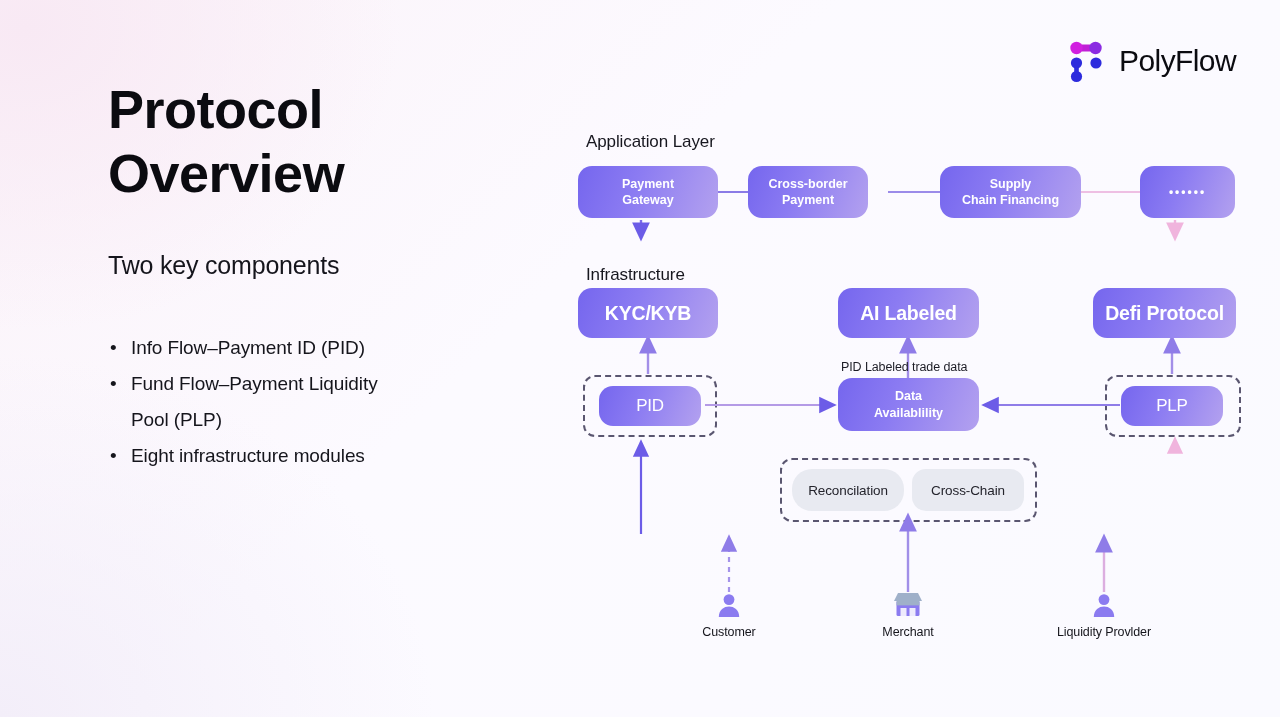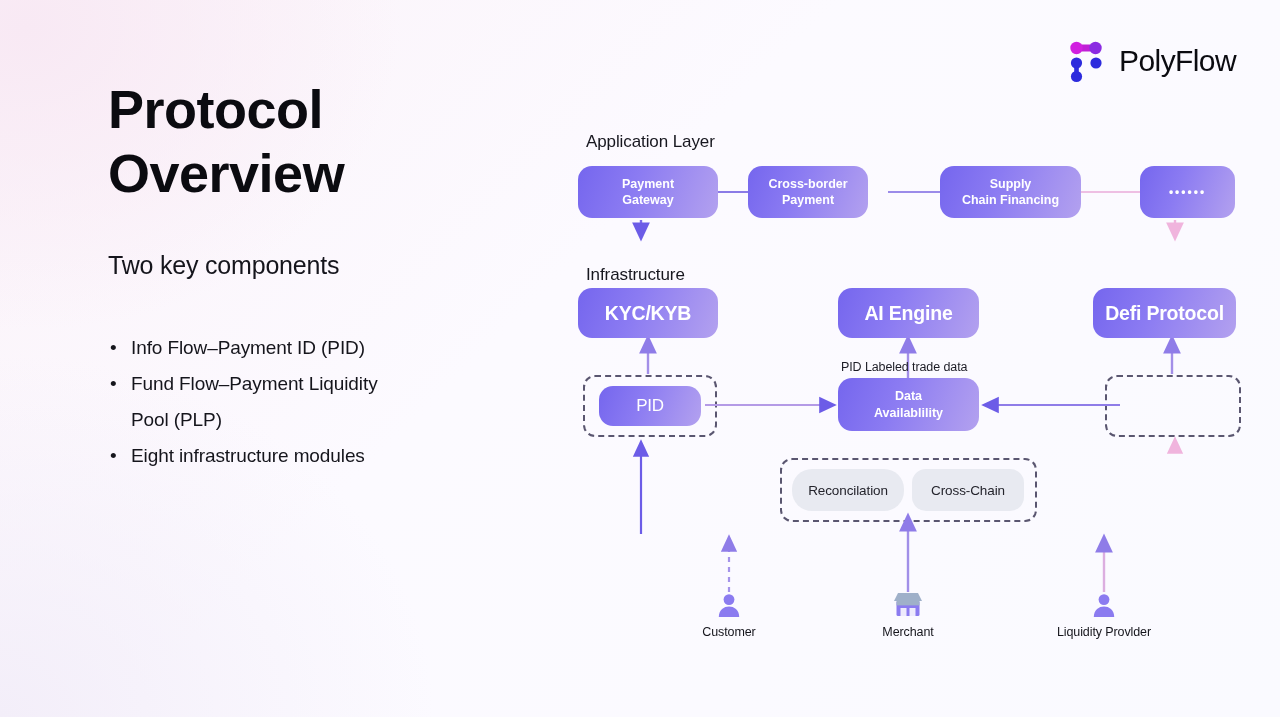--- a/index.html
+++ b/index.html
@@ -193,30 +193,31 @@
 
     <div class="node small" style="left:578px; top:166px; width:140px; height:52px; white-space:pre-line;">Payment
 Gateway</div>
     <div class="node small" style="left:748px; top:166px; width:120px; height:52px; white-space:pre-line;">Cross-border
 Payment</div>
     <div class="node small" style="left:940px; top:166px; width:141px; height:52px; white-space:pre-line;">Supply
 Chain Financing</div>
     <div class="node dots" style="left:1140px; top:166px; width:95px; height:52px;">••••••</div>
 
     <div class="node big" style="left:578px; top:288px; width:140px; height:50px;">KYC/KYB</div>
-    <div class="node big" style="left:838px; top:288px; width:141px; height:50px;">AI Engine</div>
+    <div class="node big" style="left:838px; top:288px; width:141px; height:50px;">AI Labeled</div>
     <div class="node big" style="left:1093px; top:288px; width:143px; height:50px;">Defi Protocol</div>
 
     <div class="dashed-box" style="left:583px; top:375px; width:134px; height:62px;"></div>
     <div class="dashed-box" style="left:1105px; top:375px; width:136px; height:62px;"></div>
     <div class="dashed-box" style="left:780px; top:458px; width:257px; height:64px;"></div>
 
     <div class="node mid" style="left:599px; top:386px; width:102px; height:40px;">PID</div>
     <div class="node small" style="left:838px; top:378px; width:141px; height:53px; white-space:pre-line;">Data
 Availablility</div>
+    <div class="node mid" style="left:1121px; top:386px; width:102px; height:40px;">PLP</div>
 
     <div class="note" style="left:841px; top:360px;">PID Labeled trade data</div>
 
     <div class="grey-node" style="left:792px; top:469px; width:112px; height:42px;border-radius:20px;">Reconcilation</div>
     <div class="grey-node" style="left:912px; top:469px; width:112px; height:42px;">Cross-Chain</div>
 
     <div class="actor" style="left:659px; top:591px;">
       <svg width="28" height="28" viewBox="0 0 28 28">
         <circle cx="14" cy="8.6" r="5.4" fill="#8b7bf0"></circle>
         <path d="M3.8 26 C3.8 18.6 9.1 15.4 14 15.4 C18.9 15.4 24.2 18.6 24.2 26 Z" fill="#8b7bf0"></path>

